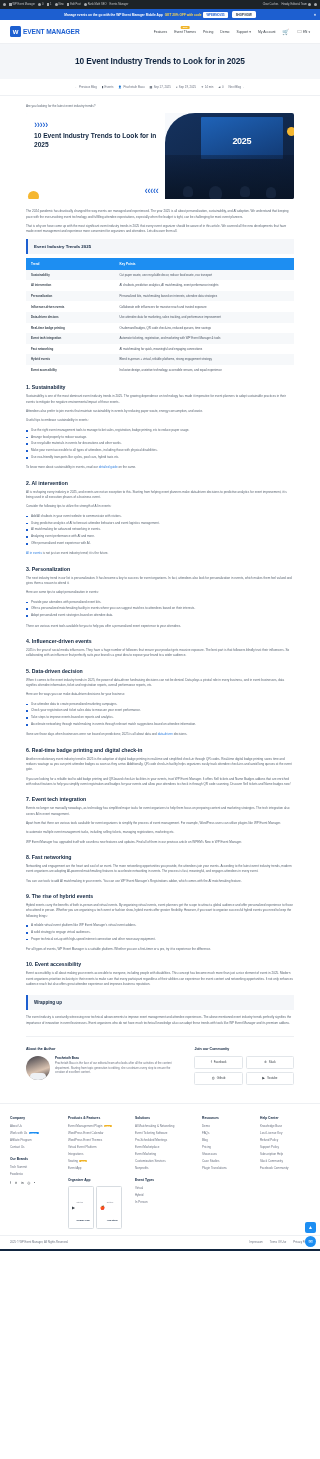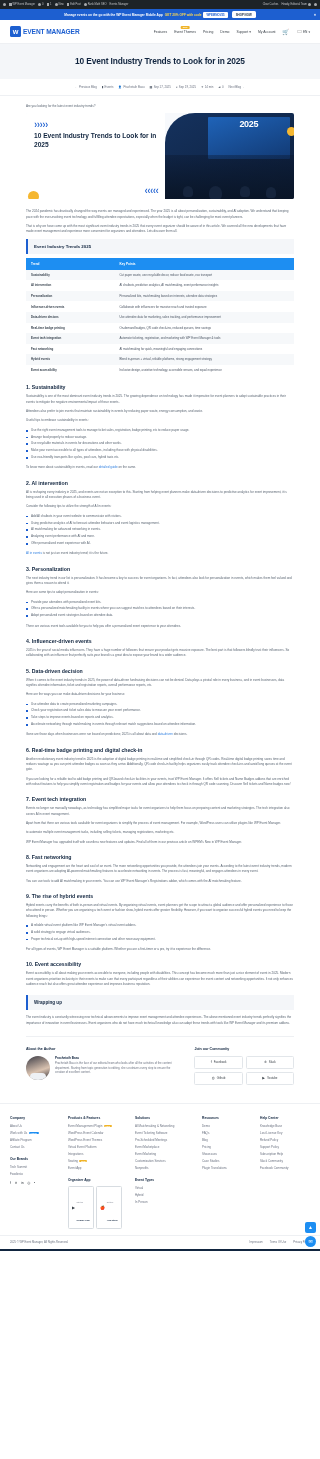--- a/index.html
+++ b/index.html
@@ -188,26 +188,26 @@
     left: 2px; bottom: -3px;
   }
   .hero-right {
     width: 48%;
     position: relative;
     background: linear-gradient(150deg,#15325e,#0d1f3c);
     border-top-left-radius: 30px;
     overflow: hidden;
   }
   .hero-stage {
-    position: absolute; top: 4px; right: 4px;
+    position: absolute; top: 4px; right: 11px;
     width: 64%; height: 48%;
     background: linear-gradient(160deg,#1f63b8,#123a74);
     border-radius: 1px;
     display: flex; align-items: flex-start; justify-content: center;
-    padding-top: 2px;
+    padding-top: 19px;
   }
   .hero-year { color: #fff; font-size: 9px; font-weight: 800; letter-spacing: -0.3px;}
   .hero-crowd {
     position: absolute; bottom: 0; left: 0; right: 0; height: 52%;
     background: linear-gradient(180deg, rgba(10,20,40,.35), #0a1628);
   }
   .crowd-head {
     position: absolute; bottom: 2px;
     width: 10px; height: 11px;
     background: #16253d;

